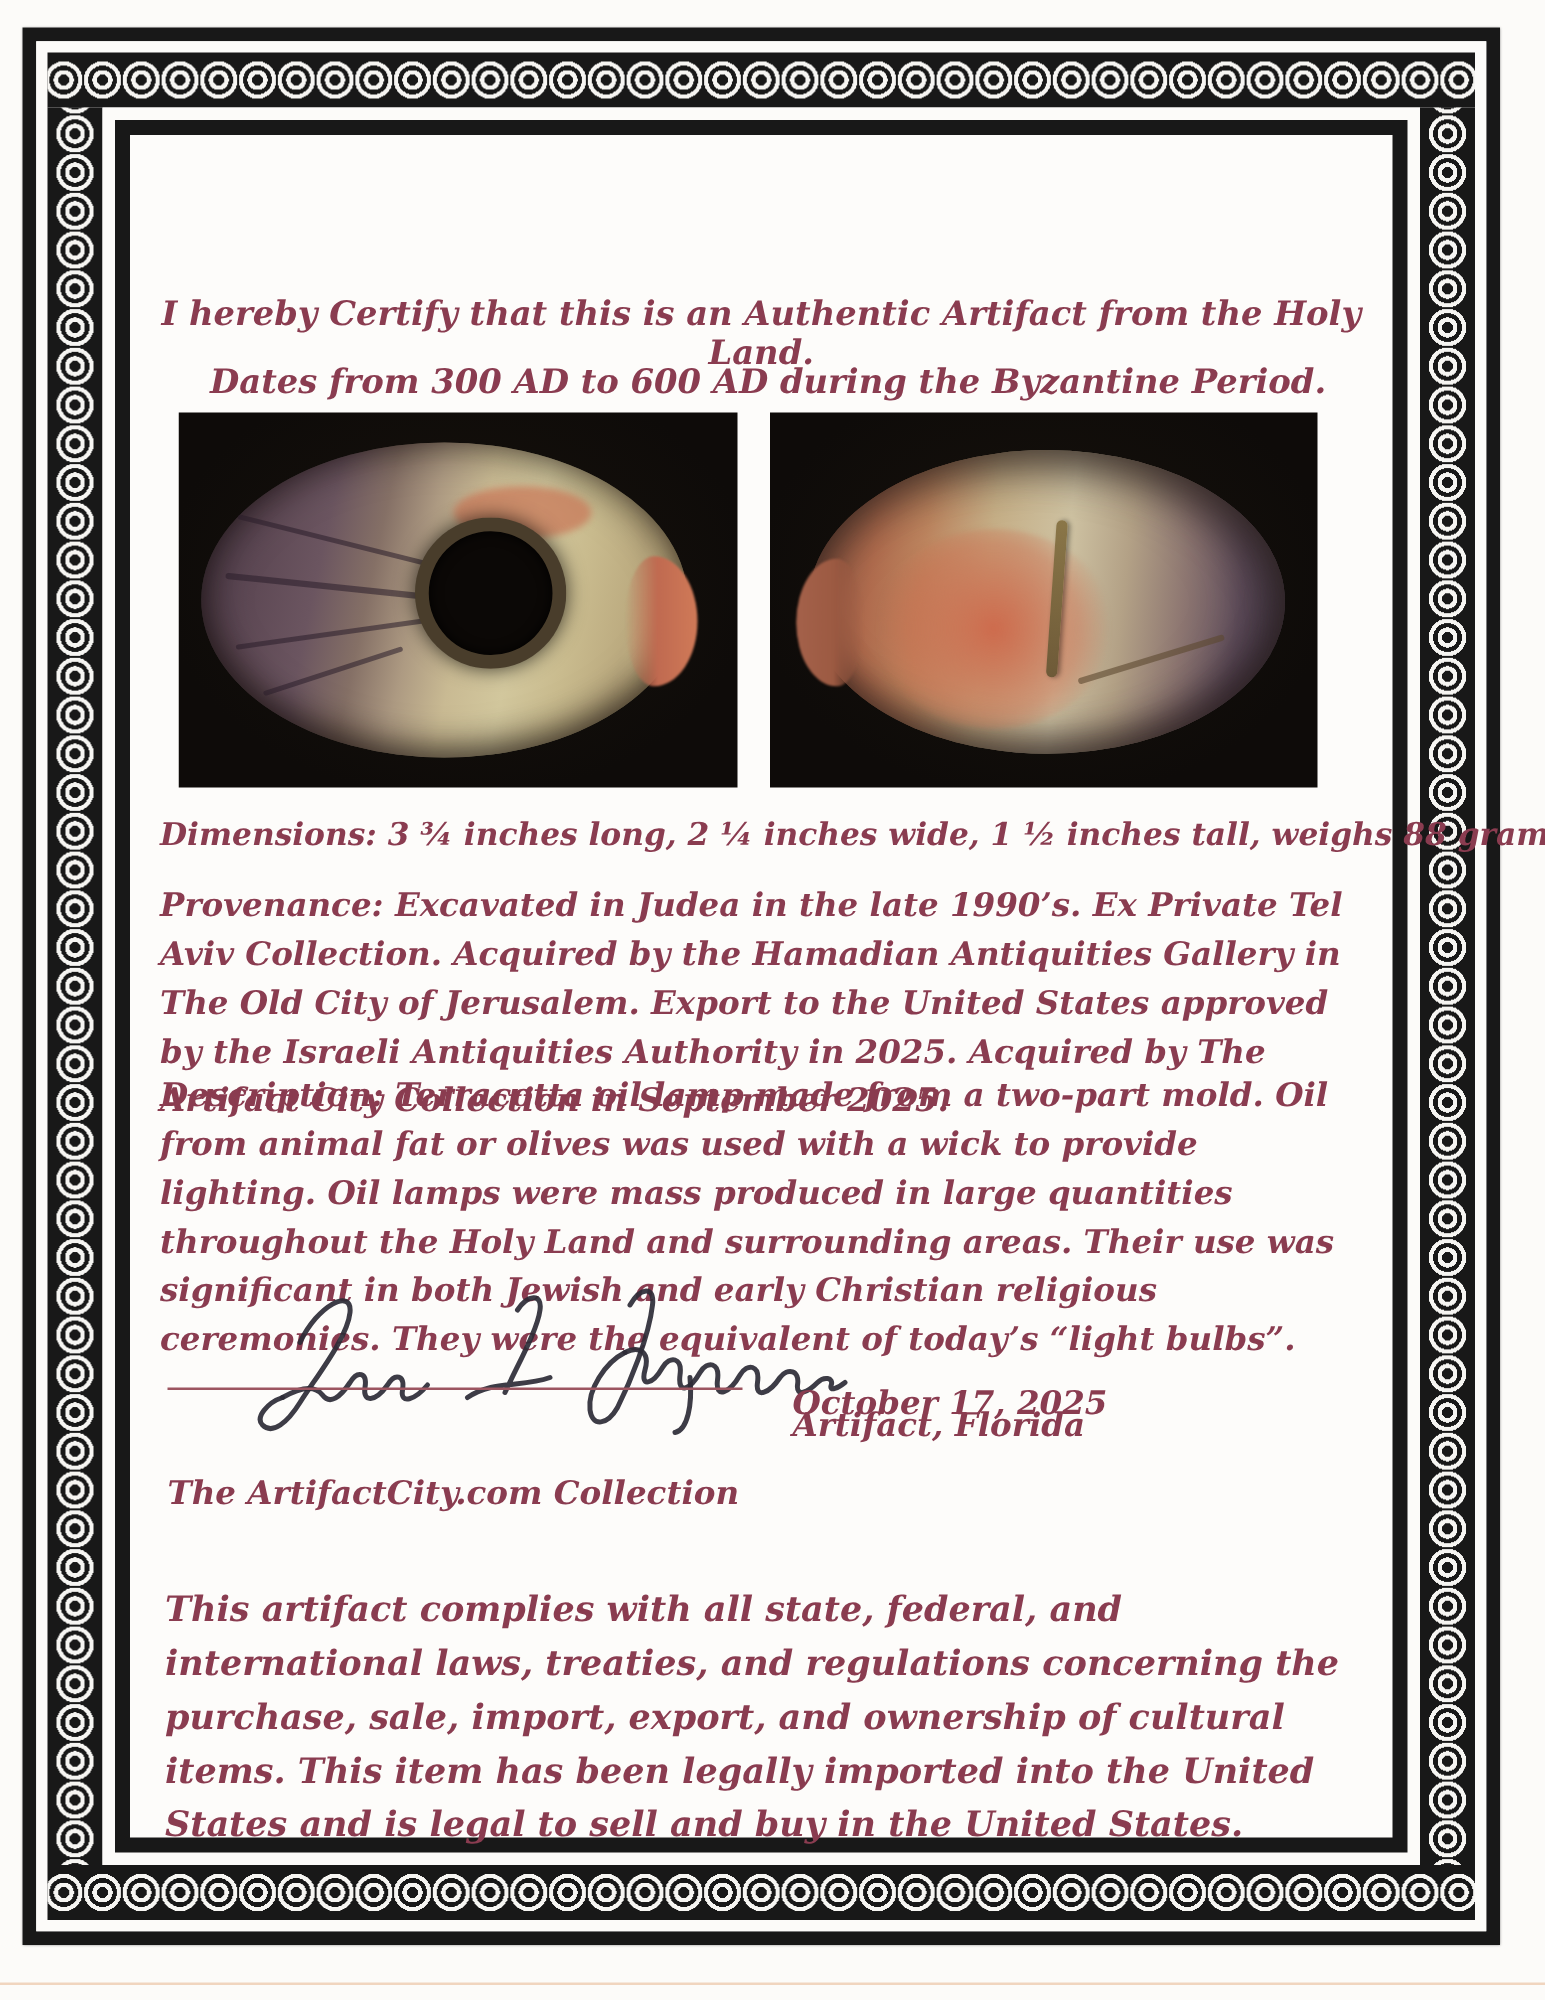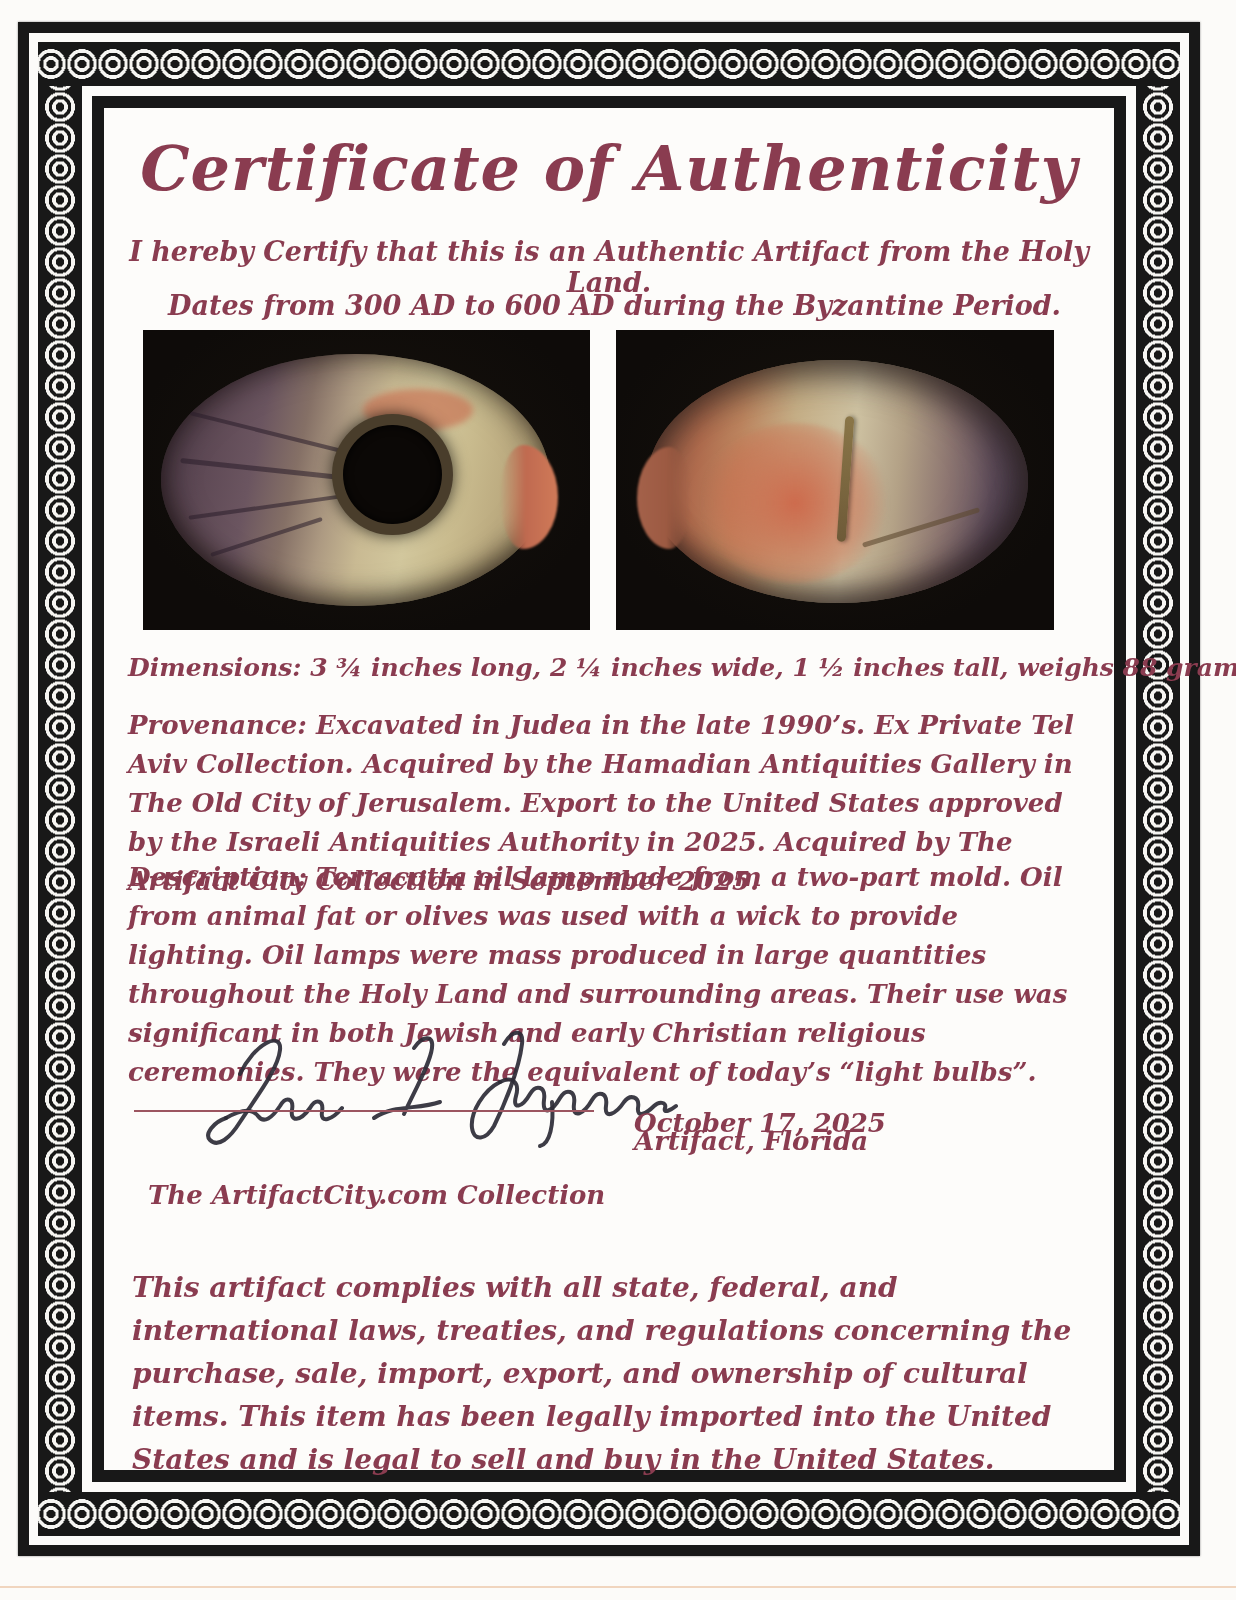--- a/index.html
+++ b/index.html
@@ -148,21 +148,21 @@
   .prov{left:24px;top:598px;width:952px;}
   .desc{left:24px;top:750px;width:960px;}
   
   .sig-svg{position:absolute;left:18px;top:918px;width:580px;height:125px;}
   .sig-svg path{fill:none;stroke:var(--signature-ink);stroke-width:4;stroke-linecap:round;opacity:.92;}
   .sig-line{
     position:absolute;left:30px;top:1002px;width:460px;height:2px;
     background:var(--underline);
   }
   .sig-left-1{position:absolute;left:30px;top:1018px;font-size:26px;font-weight:700;}
-  .sig-left-2{position:absolute;left:44px;top:1072px;font-size:26px;font-weight:700;text-align:right;}
+  .sig-left-2{position:absolute;left:30px;top:1072px;font-size:26px;font-weight:700;text-align:right;}
   .sig-right-1{position:absolute;left:530px;top:966px;font-size:26px;font-weight:700;margin-top:34px;}
   .sig-right-2{position:absolute;left:530px;top:1018px;font-size:26px;font-weight:700;}
   .sig-right-3{position:absolute;left:530px;top:1072px;font-size:26px;font-weight:700;}
   
   .legal{
     position:absolute;left:28px;top:1158px;width:968px;
     font-size:28px;font-weight:700;line-height:43px;
   }
   .scan-line{
     position:absolute;left:0;right:0;bottom:12px;height:2px;
@@ -178,21 +178,20 @@
     <div class="frame-gap1">
       <div class="bandbox">
         <div class="band band-top"></div>
         <div class="band band-bottom"></div>
         <div class="band band-left"></div>
         <div class="band band-right"></div>
 
         <div class="frame-gap2">
           <div class="content-frame">
 
-            <div class="title ink">Certificate of Authenticity</div>
             <div class="sub1 ink">I hereby Certify that this is an Authentic Artifact from the Holy Land.</div>
             <div class="sub2 ink">Dates from 300 AD to 600 AD during the Byzantine Period.</div>
 
             <div class="photo photo-left">
               <div class="lamp lamp-top">
                 <div class="incised i1"></div>
                 <div class="incised i2"></div>
                 <div class="incised i3"></div>
                 <div class="incised i4"></div>
                 <div class="orange-patch-top"></div>

